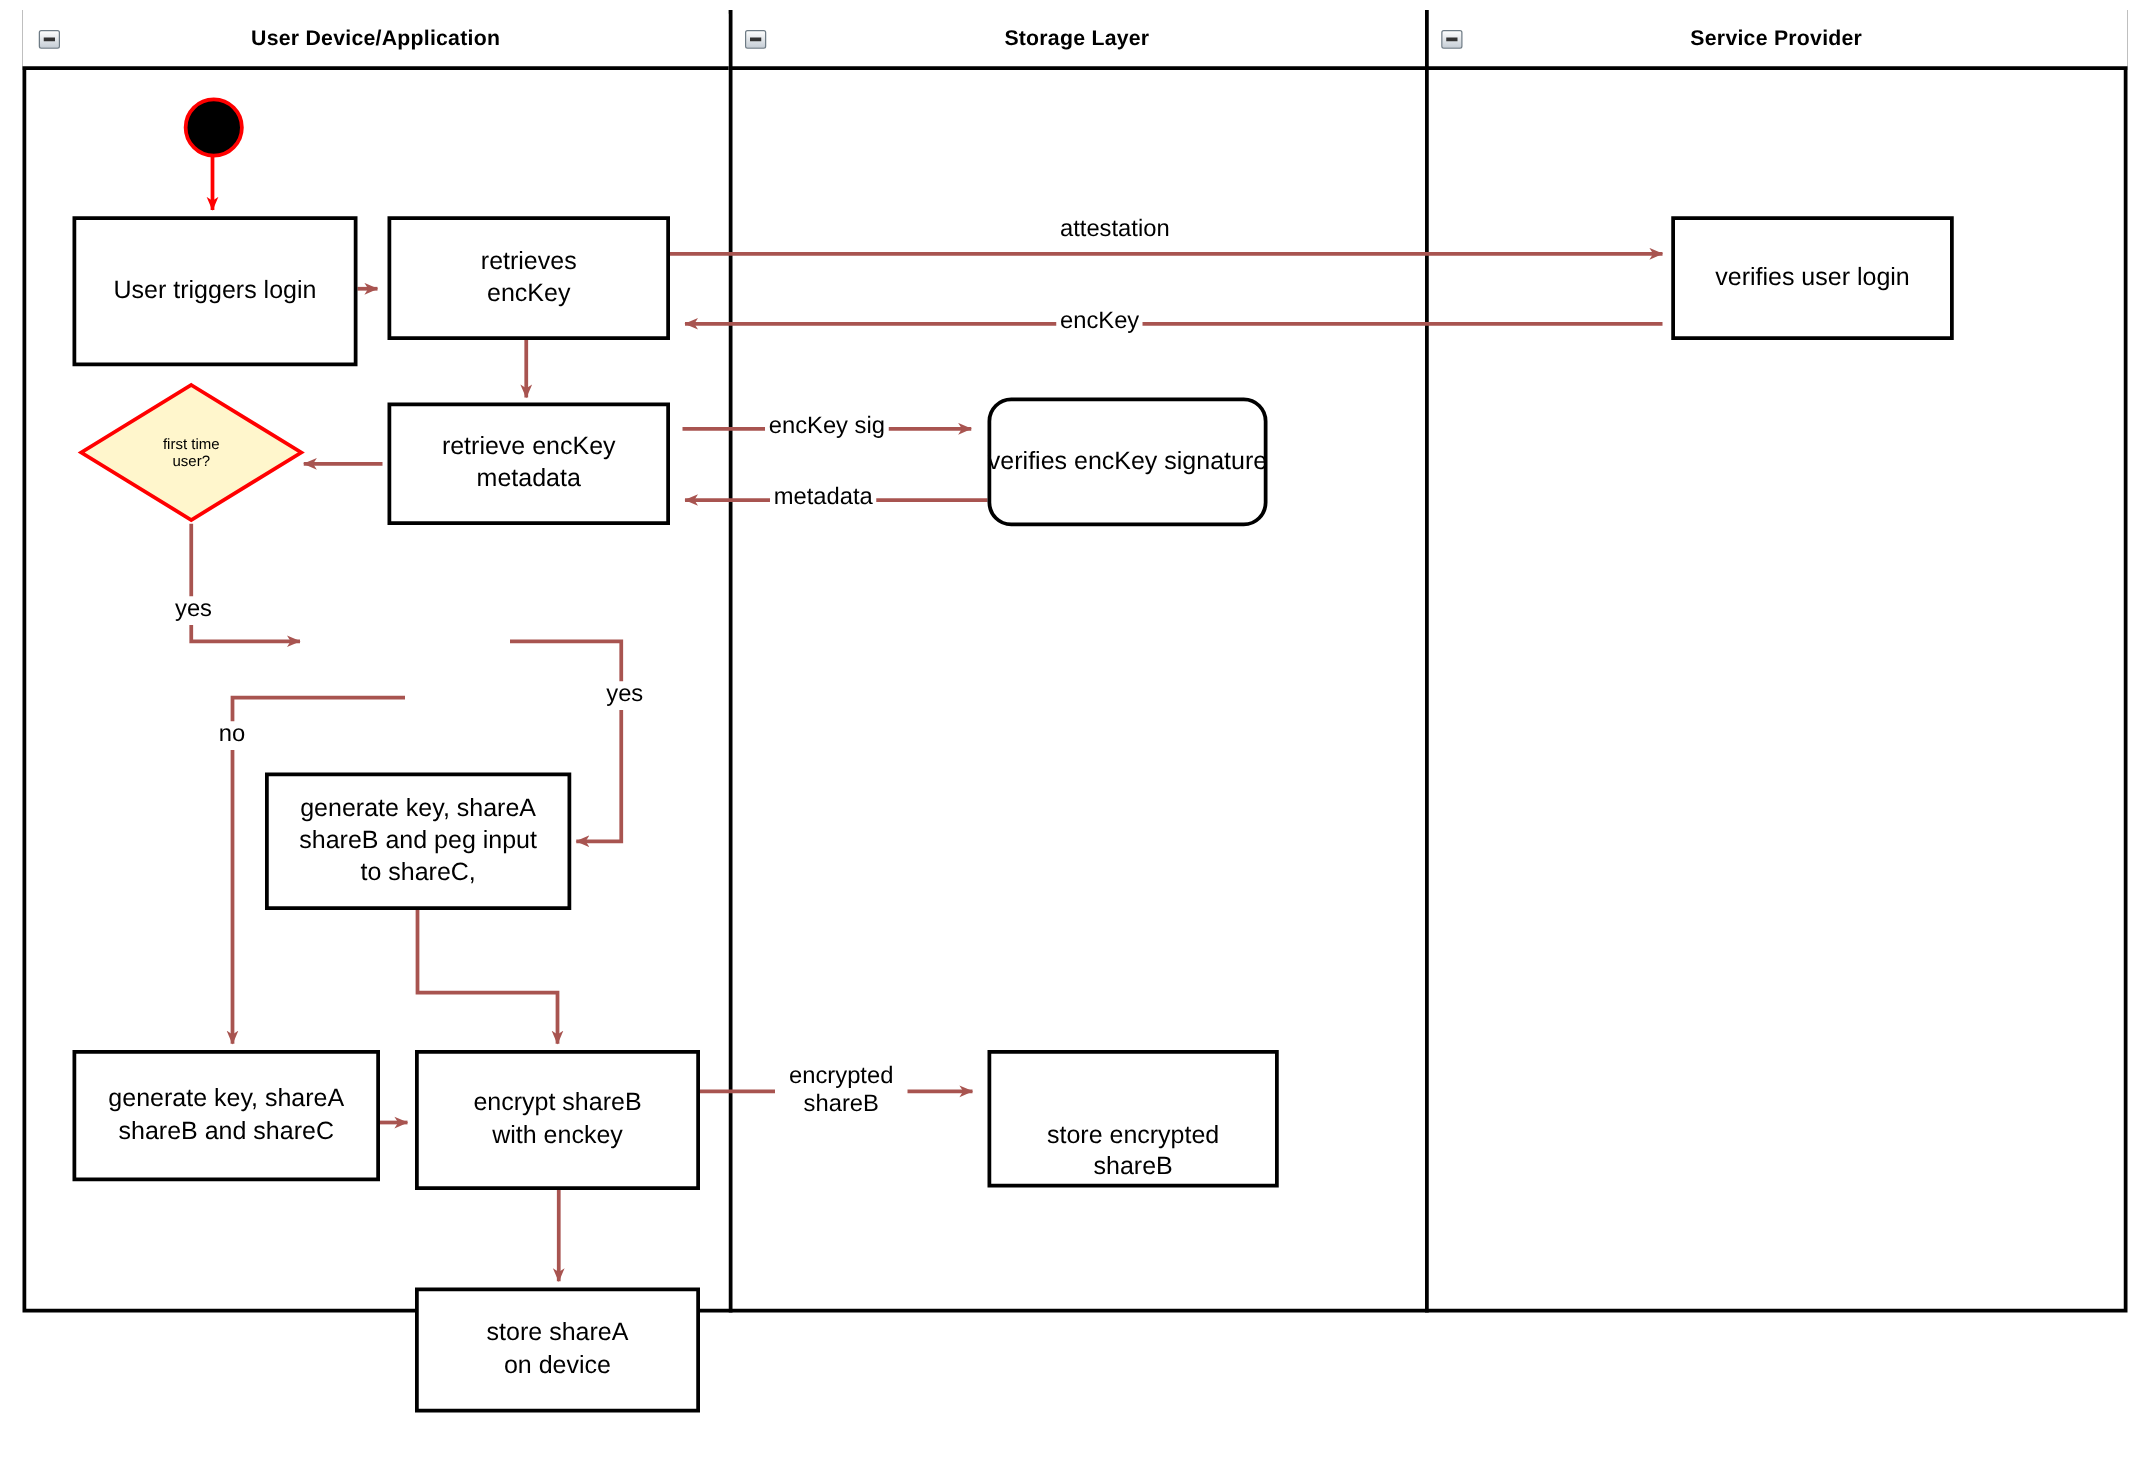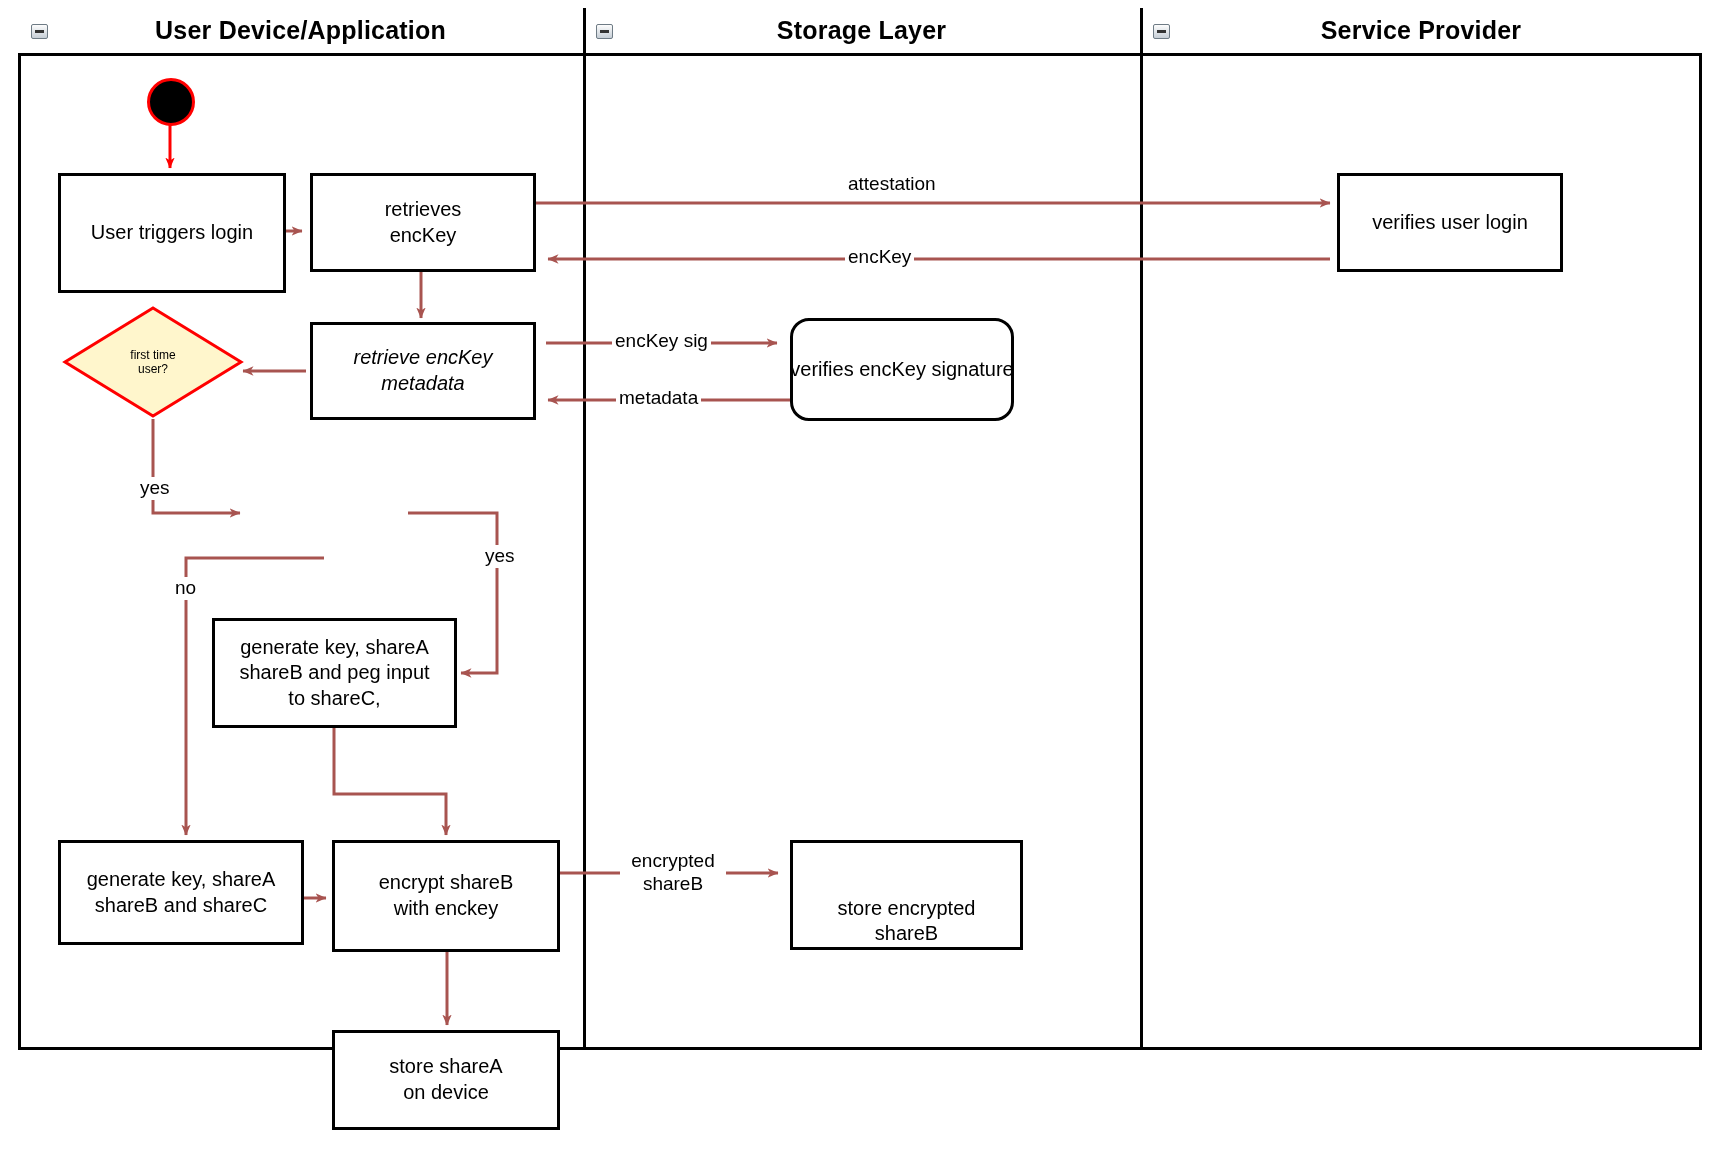--- a/index.html
+++ b/index.html
@@ -5,21 +5,21 @@
   html,body{margin:0;padding:0;background:#ffffff;}
   body{font-family:"Liberation Sans",sans-serif;}
   #canvas{position:relative;width:1720px;height:1170px;background:#ffffff;overflow:hidden;}
 
   
   .pool{position:absolute;left:18px;top:8px;width:1684px;height:1042px;
         border:3px solid #000;box-sizing:border-box;background:#fff;}
   .lane-head{position:absolute;top:8px;height:48px;box-sizing:border-box;
              border-bottom:3px solid #000;background:#fff;
              display:flex;align-items:center;justify-content:center;}
-  .lane-title{font-size:25px;font-weight:bold;color:#000;letter-spacing:.2px;}
+  .lane-title{font-size:17px;font-weight:bold;color:#000;letter-spacing:.2px;}
   .lane-div{position:absolute;top:8px;width:3px;background:#000;height:1042px;}
   .collapse-box{position:absolute;width:17px;height:15px;box-sizing:border-box;
                 border:1px solid #6e7b85;border-radius:2px;
                 background:linear-gradient(#fdfdfd,#c6ced6);
                 display:flex;align-items:center;justify-content:center;}
   .collapse-box i{display:block;width:9px;height:3px;background:#333;}
 
   
   .act{position:absolute;box-sizing:border-box;border:3px solid #000;background:#fff;
        display:flex;align-items:center;justify-content:center;text-align:center;
@@ -129,21 +129,21 @@
 
   <div class="act" style="left:310px;top:173px;width:226px;height:99px;">
     <span>retrieves
 encKey</span>
   </div>
 
   <div class="act" style="left:1337px;top:173px;width:226px;height:99px;">
     <span>verifies user login</span>
   </div>
 
-  <div class="act" style="left:310px;top:322px;width:226px;height:98px;font-style:italic;">
+  <div class="act" style="left:310px;top:322px;width:226px;height:98px;">
     <span>retrieve encKey
 metadata</span>
   </div>
 
   <div class="act overflow" style="left:790px;top:318px;width:224px;height:103px;border-radius:19px;">
     <span>verifies encKey signature</span>
   </div>
 
   <div class="act" style="left:212px;top:618px;width:245px;height:110px;">
     <span>generate key, shareA

